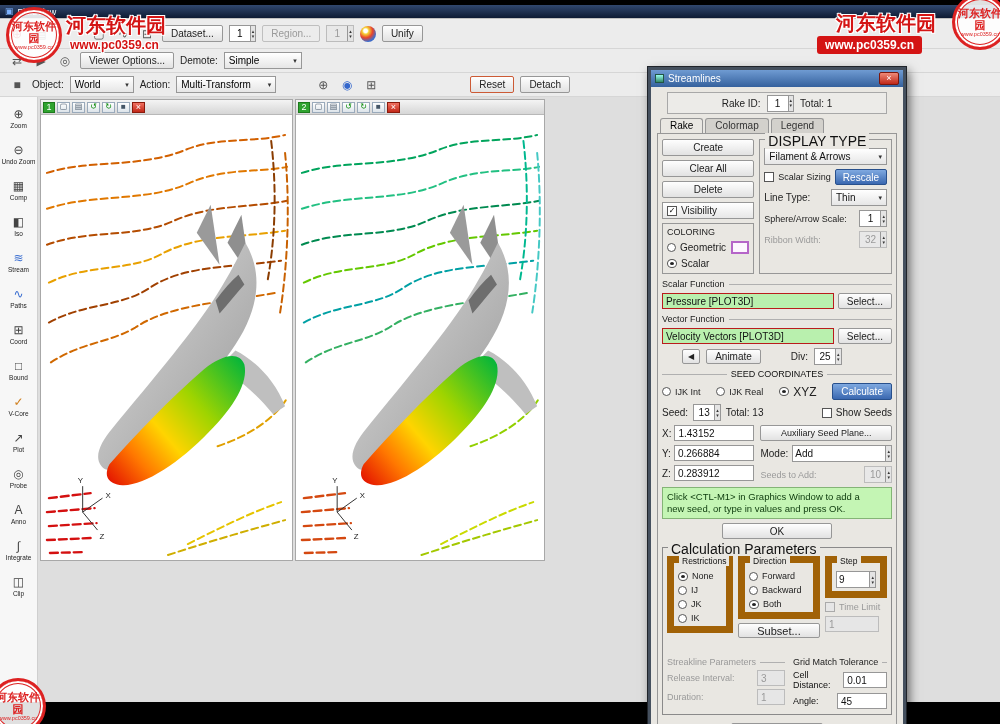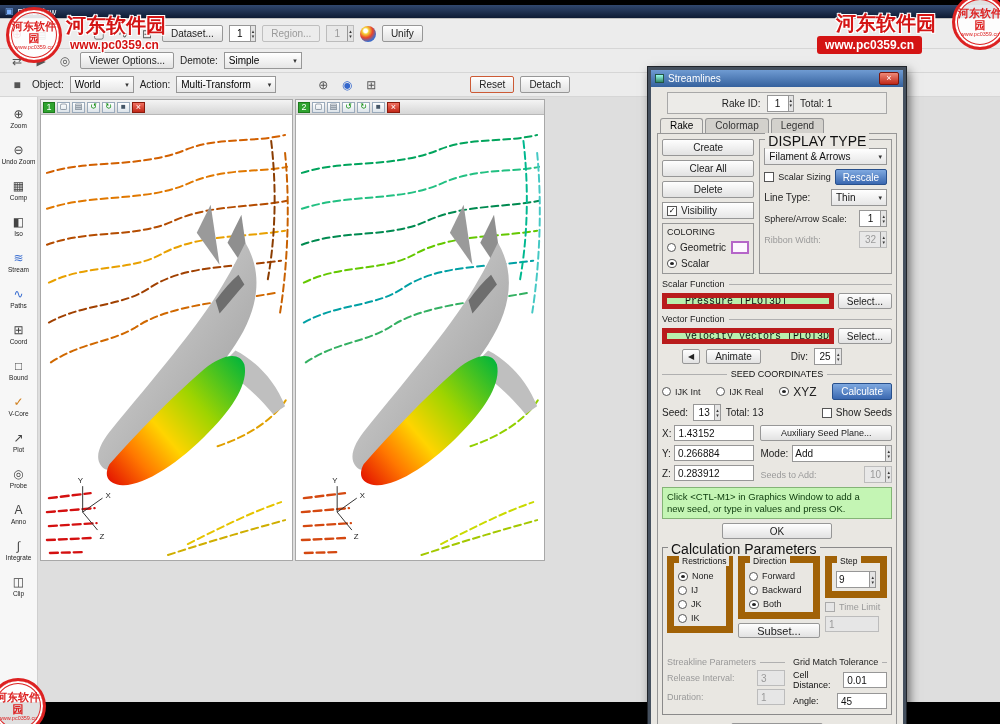--- a/index.html
+++ b/index.html
@@ -97,22 +97,22 @@
   .grp { border:1px solid #979797; padding:3px 4px 4px; display:flex; flex-direction:column; gap:4px; position:relative; }
   .grp-title { font-size:9px; color:#222; }
   .swatch { width:18px; height:13px; border:2px solid #b565c8; background:#fdf6ff; margin-left:auto; }
   .colB { flex:1; border:1px solid #979797; padding:8px 4px 4px; display:flex; flex-direction:column; gap:4px; position:relative; }
   .float-title { position:absolute; top:-7px; left:5px; background:#e9e7e2; padding:0 3px; font-size:14px; }
   .frow { display:flex; align-items:center; justify-content:space-between; gap:4px; }
   .sec-label { display:flex; align-items:center; gap:4px; font-size:9px; color:#222; margin-top:1px; }
   .sec-label::after { content:""; flex:1; border-top:1px solid #b0b0b0; }
   .sec-center { display:flex; align-items:center; gap:4px; font-size:9px; }
   .sec-center::before, .sec-center::after { content:""; flex:1; border-top:1px solid #b0b0b0; }
-  .greenfield { background:#b9f0ae; border:5px solid #b91c1c; height:16px; flex:1;
-    display:flex; align-items:center; padding:0 18px; font-size:10px; overflow:hidden; white-space:nowrap;font-family:Liberation Mono, monospace; }
+  .greenfield { background:#b9f0ae; border:1px solid #b91c1c; height:16px; flex:1;
+    display:flex; align-items:center; padding:0 3px; font-size:10px; overflow:hidden; white-space:nowrap; }
   .funcrow { display:flex; gap:4px; align-items:center; }
   .field { background:#fff; border:1px solid #979797; height:16px; display:flex; align-items:center; padding:0 3px; font-size:10px; }
   .field.dis { background:#e6e6e6; color:#9a9a9a; border-color:#bcbcbc; }
   .infobox { background:#c4f5b4; border:1px solid #84b476; padding:3px 4px; font-size:9.5px; color:#0c3a0c; line-height:12px; }
   .centerrow { display:flex; justify-content:center; }
   .calc { border:1px solid #8a8a8a; position:relative; padding:8px 4px 5px; margin-top:4px; display:flex; flex-direction:column; gap:4px; }
   .subgrp { border:7px solid #a16207; position:relative; padding:8px 4px 3px; display:flex; flex-direction:column; gap:4px; }
   .streakcols { display:flex; gap:8px; margin-top:14px; }
   .streakL { width:118px; display:flex; flex-direction:column; gap:3px; }
   .streakR { flex:1; display:flex; flex-direction:column; gap:3px; }

